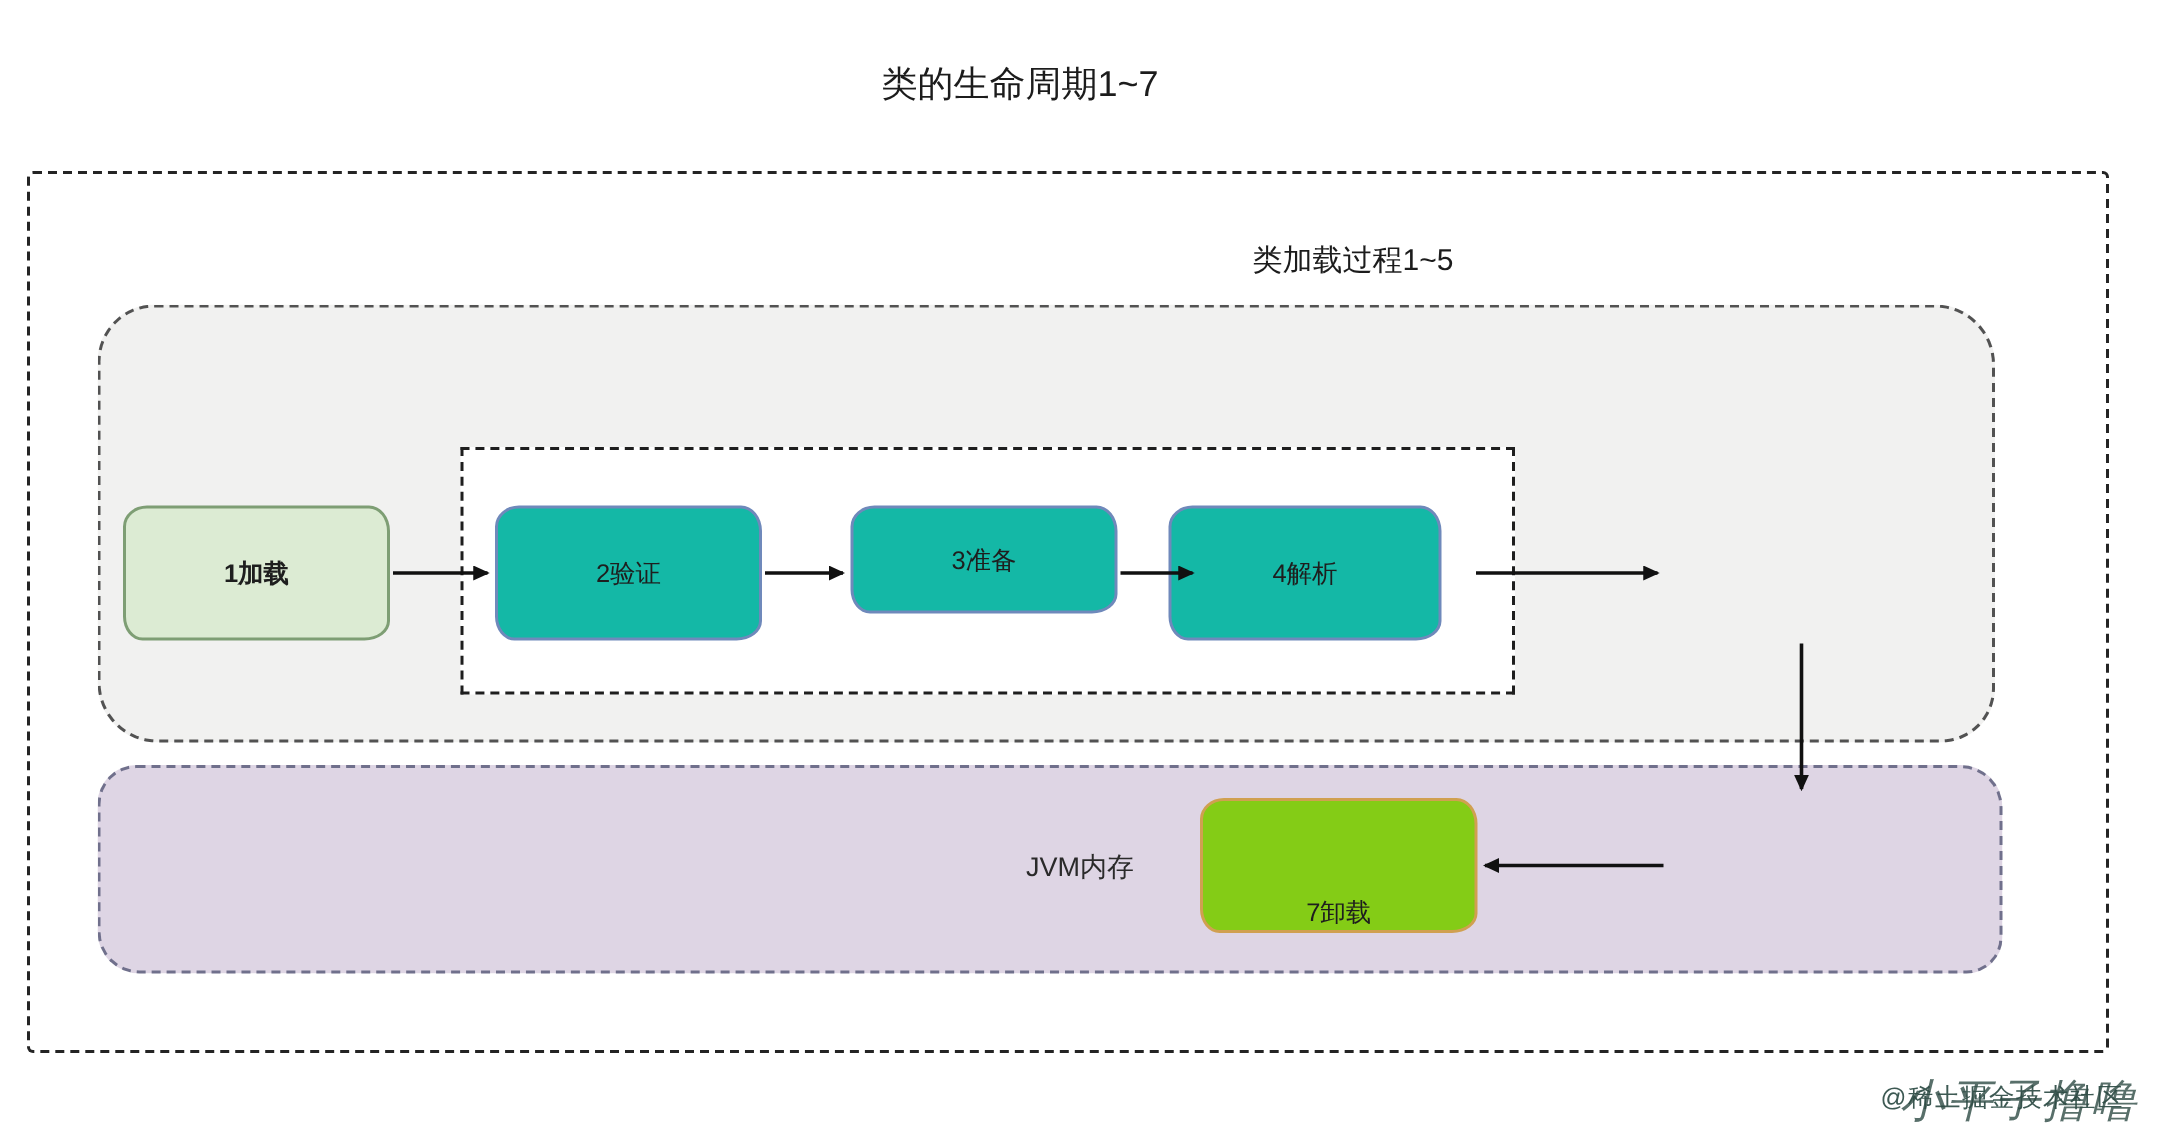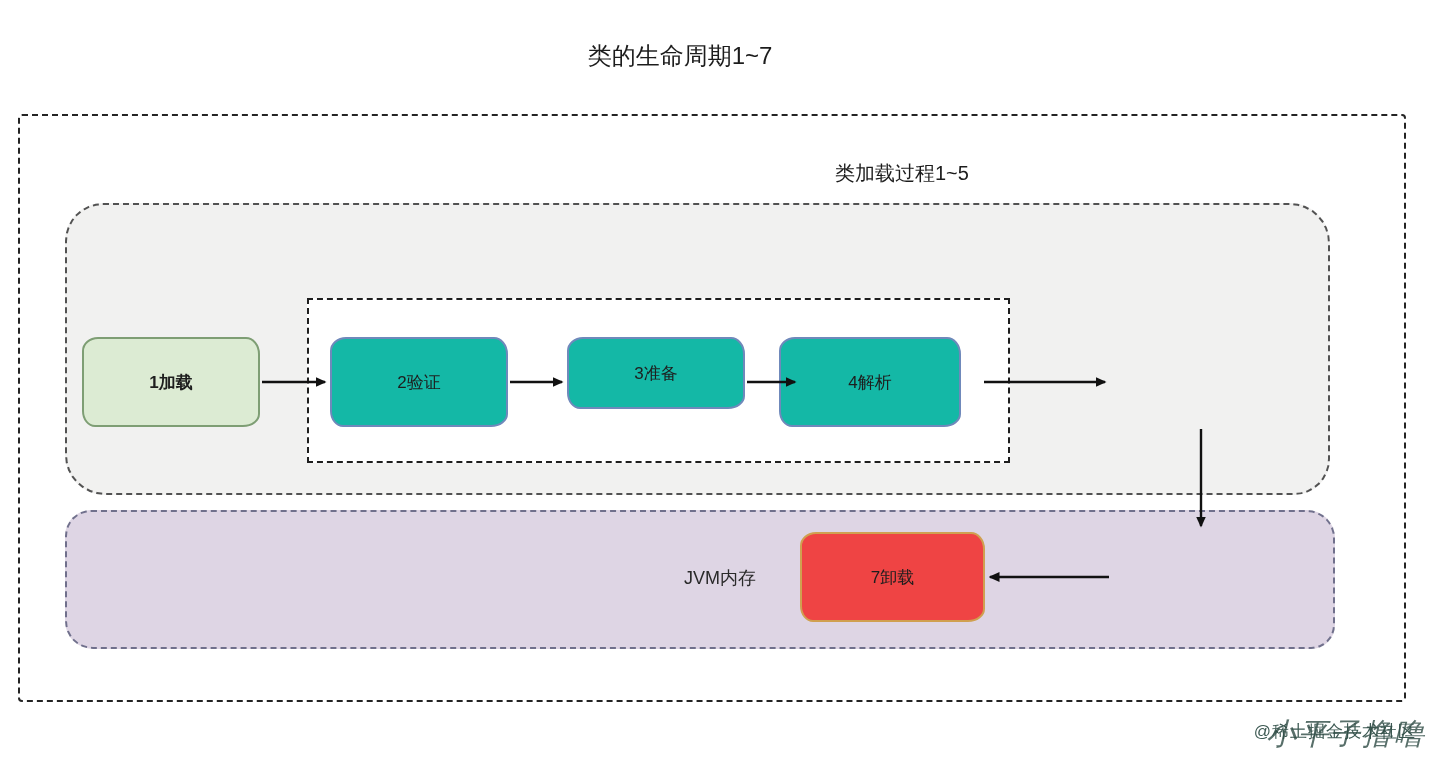--- a/index.html
+++ b/index.html
@@ -93,22 +93,23 @@
   .node.green {
     background: #dcebd3;
     border: 2px solid #7e9e74;
   }
   .node.blue {
     background: #14b8a6;
     border: 2px solid #6f89bb;
     text-align: center;
   }
   .node.orange {
-    background: #ef4444;
+    background: #84cc16;
     border: 2px solid #d0a050;
+    align-items: flex-end;
   }
 
   .n-load    { left: 82px;   top: 337px; width: 178px; height: 90px; font-weight: bold; }
   .n-verify  { left: 330px;  top: 337px; width: 178px; height: 90px; }
   .n-prepare { left: 567px;  top: 337px; width: 178px; height: 72px; }
   .n-resolve { left: 779px;  top: 337px; width: 182px; height: 90px; }
   .n-init    { left: 1110px; top: 337px; width: 182px; height: 90px; }
   .n-unload  { left: 800px;  top: 532px; width: 185px; height: 90px; }
   .n-use     { left: 1111px; top: 531px; width: 182px; height: 91px; }
 

